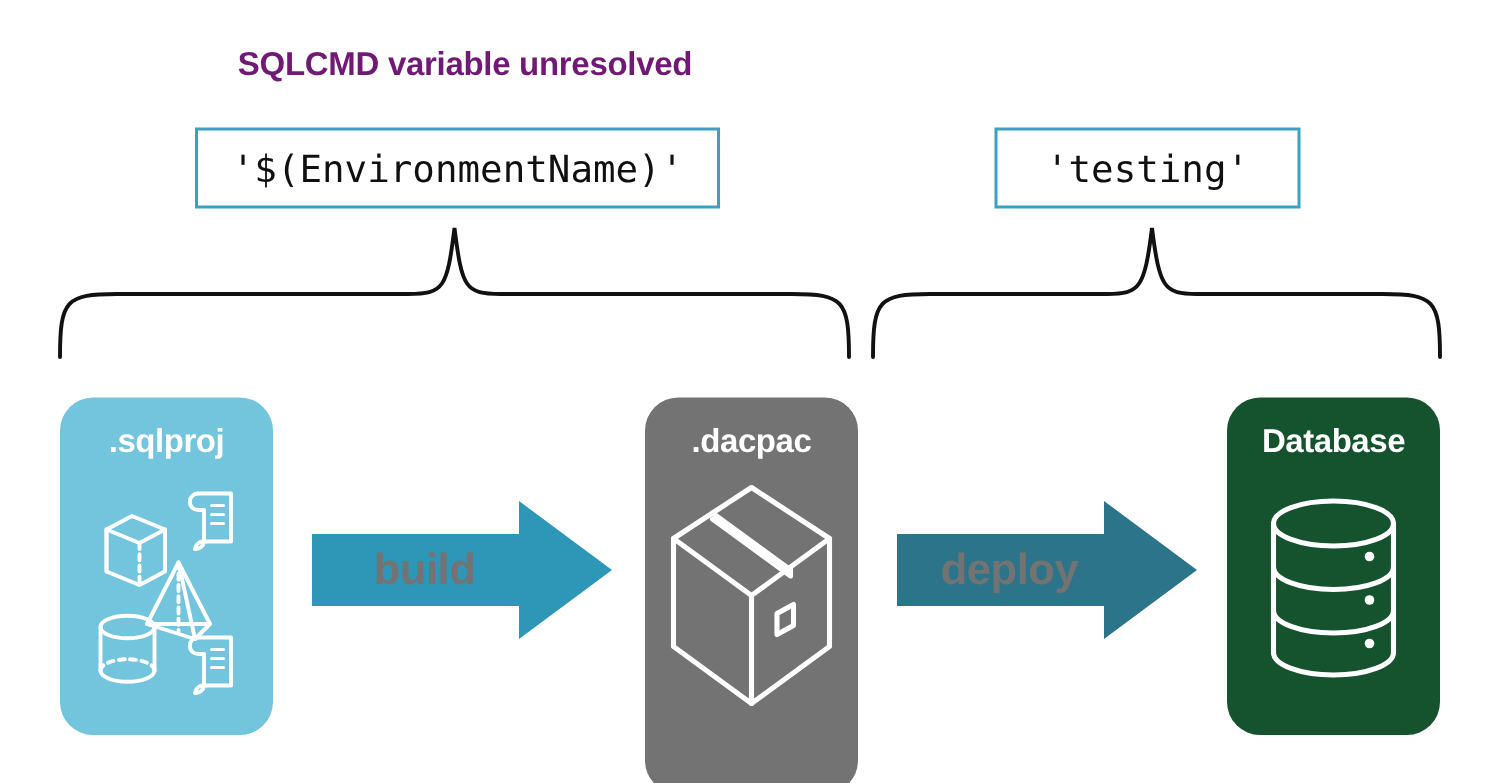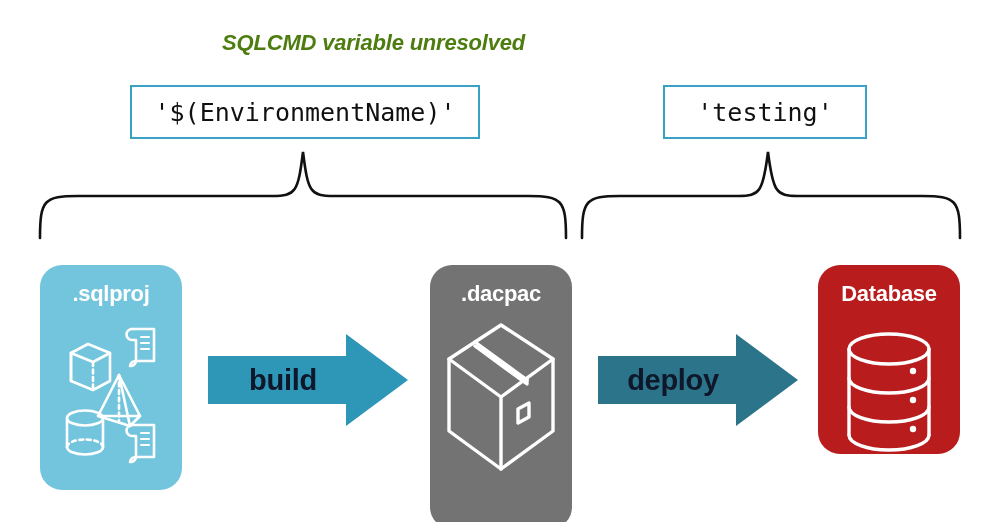--- a/index.html
+++ b/index.html
@@ -17,25 +17,24 @@
     background: #ffffff;
     overflow: hidden;
   }
 
   
   .section-title {
     position: absolute;
     font-family: "Liberation Sans", sans-serif;
     font-weight: bold;
     font-size: 22px;
-    color: #4d7c0f;
-    text-align: right;
+    color: #701a75;
+    text-align: center;
     white-space: nowrap;
     letter-spacing: -0.2px;
-    font-style: italic;
   }
   #title-left  { left: 95px;  top: 30px; width: 430px; }
   #title-right { left: 595px; top: 30px; width: 330px; }
 
   
   .code-box {
     position: absolute;
     border: 2px solid #39a1c4;
     background: #ffffff;
     box-sizing: border-box;
@@ -62,21 +61,21 @@
   }
 
   
   .stage-box {
     position: absolute;
     border-radius: 22px;
     box-sizing: border-box;
   }
   #box-sqlproj  { left: 40px;  top: 265px; width: 142px; height: 225px; background: #72c5dd; }
   #box-dacpac   { left: 430px; top: 265px; width: 142px; height: 264px; background: #737373; }
-  #box-database { left: 818px; top: 265px; width: 142px; height: 189px; background: #b91c1c; }
+  #box-database { left: 818px; top: 265px; width: 142px; height: 225px; background: #14532d; }
 
   .stage-label {
     position: absolute;
     left: 0;
     right: 0;
     top: 16px;
     text-align: center;
     color: #ffffff;
     font-family: "Liberation Sans", sans-serif;
     font-weight: bold;
@@ -102,21 +101,21 @@
 
   .arrow-label {
     position: absolute;
     top: 0;
     height: 96px;
     left: 0;
     width: 150px;
     display: flex;
     align-items: center;
     justify-content: center;
-    color: #0f172a;
+    color: #737373;
     font-family: "Liberation Sans", sans-serif;
     font-weight: bold;
     font-size: 29px;
     letter-spacing: -0.3px;
     pointer-events: none;
   }
 </style>
 </head>
 <body>
 

